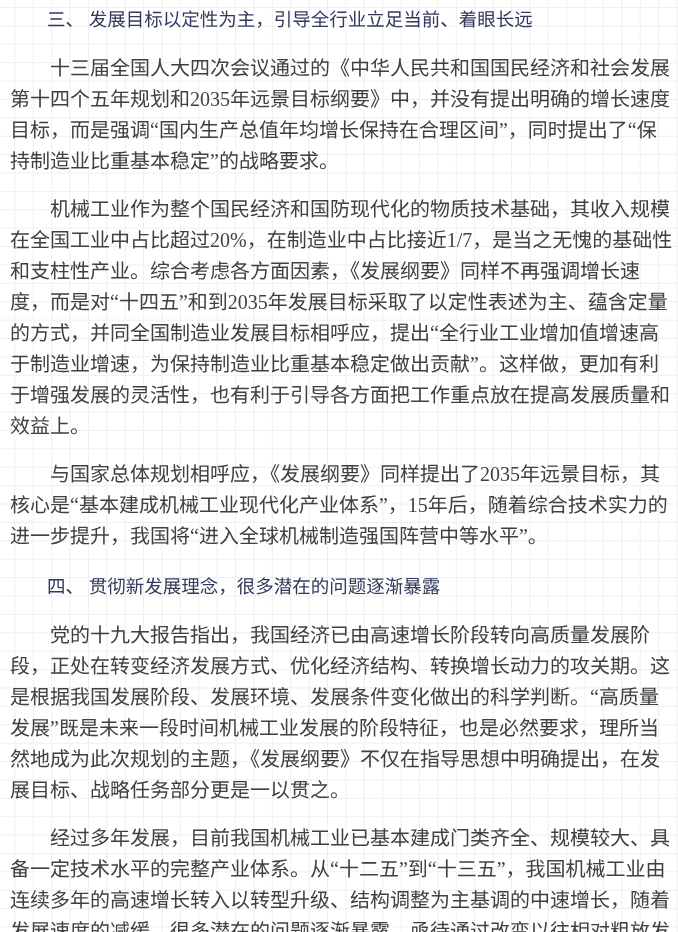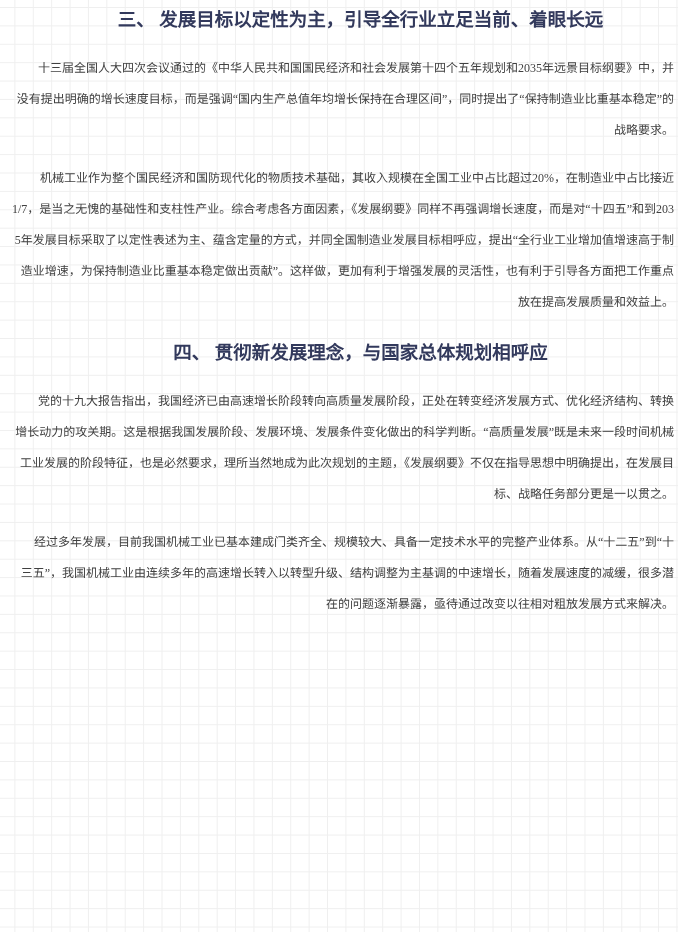--- a/index.html
+++ b/index.html
@@ -21,51 +21,51 @@
     background-color: var(--bg, #ffffff);
     background-image:
       linear-gradient(to right, var(--grid, #efefef) 1px, transparent 1px),
       linear-gradient(to bottom, var(--grid, #efefef) 1px, transparent 1px);
     background-size: 18.4px 18.4px;
     background-position: -4px 7px;
   }
   h2.section-heading {
     font-size: 18.5px;
     line-height: 31px;
-    font-weight: bold;
+    font-weight: normal;
     color: var(--heading, #32395c);
     text-indent: 2em;
     margin: 20px 0 14px 0;
-    text-align: center;
   }
   p.body-paragraph {
-    font-size: 12px;
+    font-size: 20px;
     line-height: 31px;
     color: var(--text, #404040);
     text-indent: 2em;
-    text-align: right;
+    text-align: left;
     margin: 17px 0;
     word-break: break-all;
   }
   .page > :first-child {
     margin-top: 0;
   }
 </style>
 </head>
 <body>
 
 <div class="page">
 
   <h2 class="section-heading">三、 发展目标以定性为主，引导全行业立足当前、着眼长远</h2>
 
   <p class="body-paragraph">十三届全国人大四次会议通过的《中华人民共和国国民经济和社会发展第十四个五年规划和2035年远景目标纲要》中，并没有提出明确的增长速度目标，而是强调“国内生产总值年均增长保持在合理区间”，同时提出了“保持制造业比重基本稳定”的战略要求。</p>
 
   <p class="body-paragraph">机械工业作为整个国民经济和国防现代化的物质技术基础，其收入规模在全国工业中占比超过20%，在制造业中占比接近1/7，是当之无愧的基础性和支柱性产业。综合考虑各方面因素，《发展纲要》同样不再强调增长速度，而是对“十四五”和到2035年发展目标采取了以定性表述为主、蕴含定量的方式，并同全国制造业发展目标相呼应，提出“全行业工业增加值增速高于制造业增速，为保持制造业比重基本稳定做出贡献”。这样做，更加有利于增强发展的灵活性，也有利于引导各方面把工作重点放在提高发展质量和效益上。</p>
 
 
+  <p class="body-paragraph">与国家总体规划相呼应，《发展纲要》同样提出了2035年远景目标，其核心是“基本建成机械工业现代化产业体系”，15年后，随着综合技术实力的进一步提升，我国将“进入全球机械制造强国阵营中等水平”。</p>
 
-  <h2 class="section-heading">四、 贯彻新发展理念，与国家总体规划相呼应</h2>
+  <h2 class="section-heading">四、 贯彻新发展理念，很多潜在的问题逐渐暴露</h2>
 
   <p class="body-paragraph">党的十九大报告指出，我国经济已由高速增长阶段转向高质量发展阶段，正处在转变经济发展方式、优化经济结构、转换增长动力的攻关期。这是根据我国发展阶段、发展环境、发展条件变化做出的科学判断。“高质量发展”既是未来一段时间机械工业发展的阶段特征，也是必然要求，理所当然地成为此次规划的主题，《发展纲要》不仅在指导思想中明确提出，在发展目标、战略任务部分更是一以贯之。</p>
 
   <p class="body-paragraph">经过多年发展，目前我国机械工业已基本建成门类齐全、规模较大、具备一定技术水平的完整产业体系。从“十二五”到“十三五”，我国机械工业由连续多年的高速增长转入以转型升级、结构调整为主基调的中速增长，随着发展速度的减缓，很多潜在的问题逐渐暴露，亟待通过改变以往相对粗放发展方式来解决。</p>
 
 </div>
 
 </body></html>

